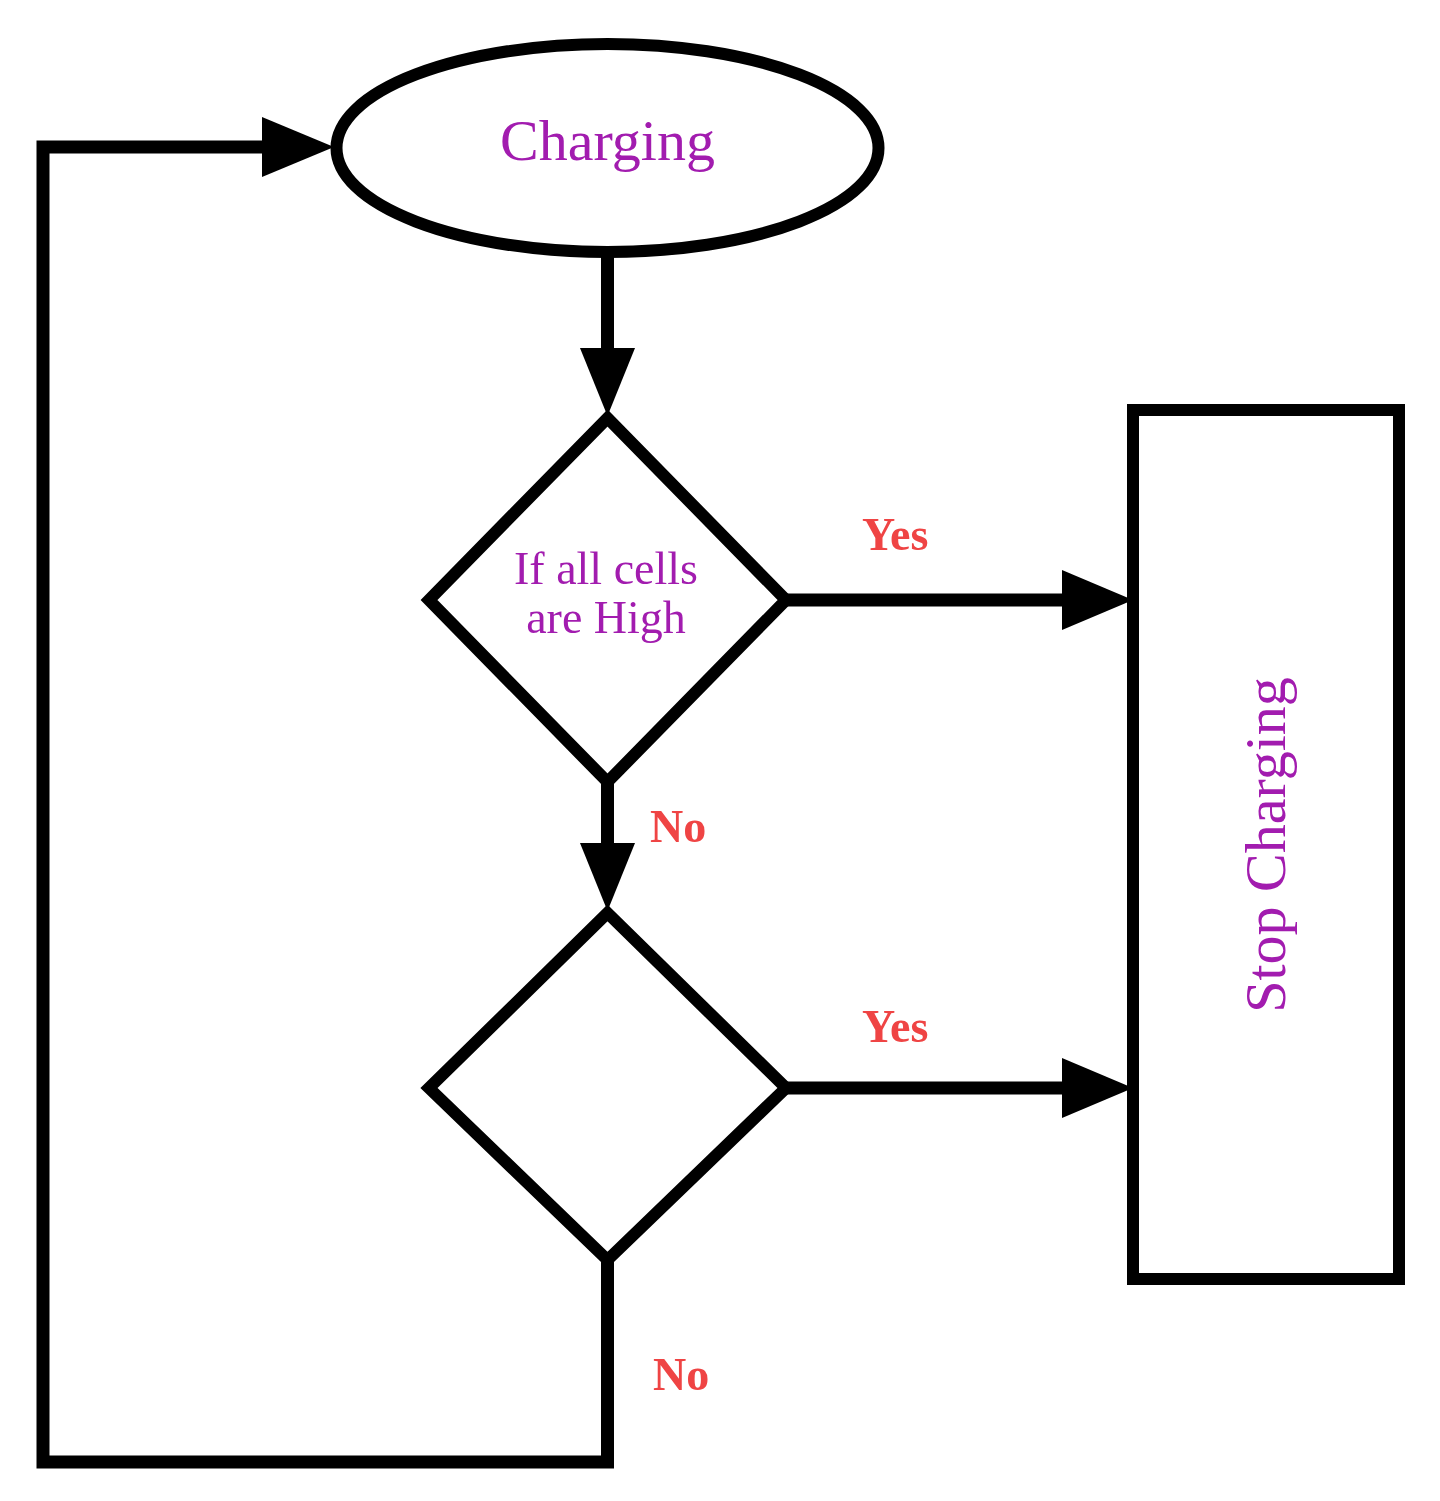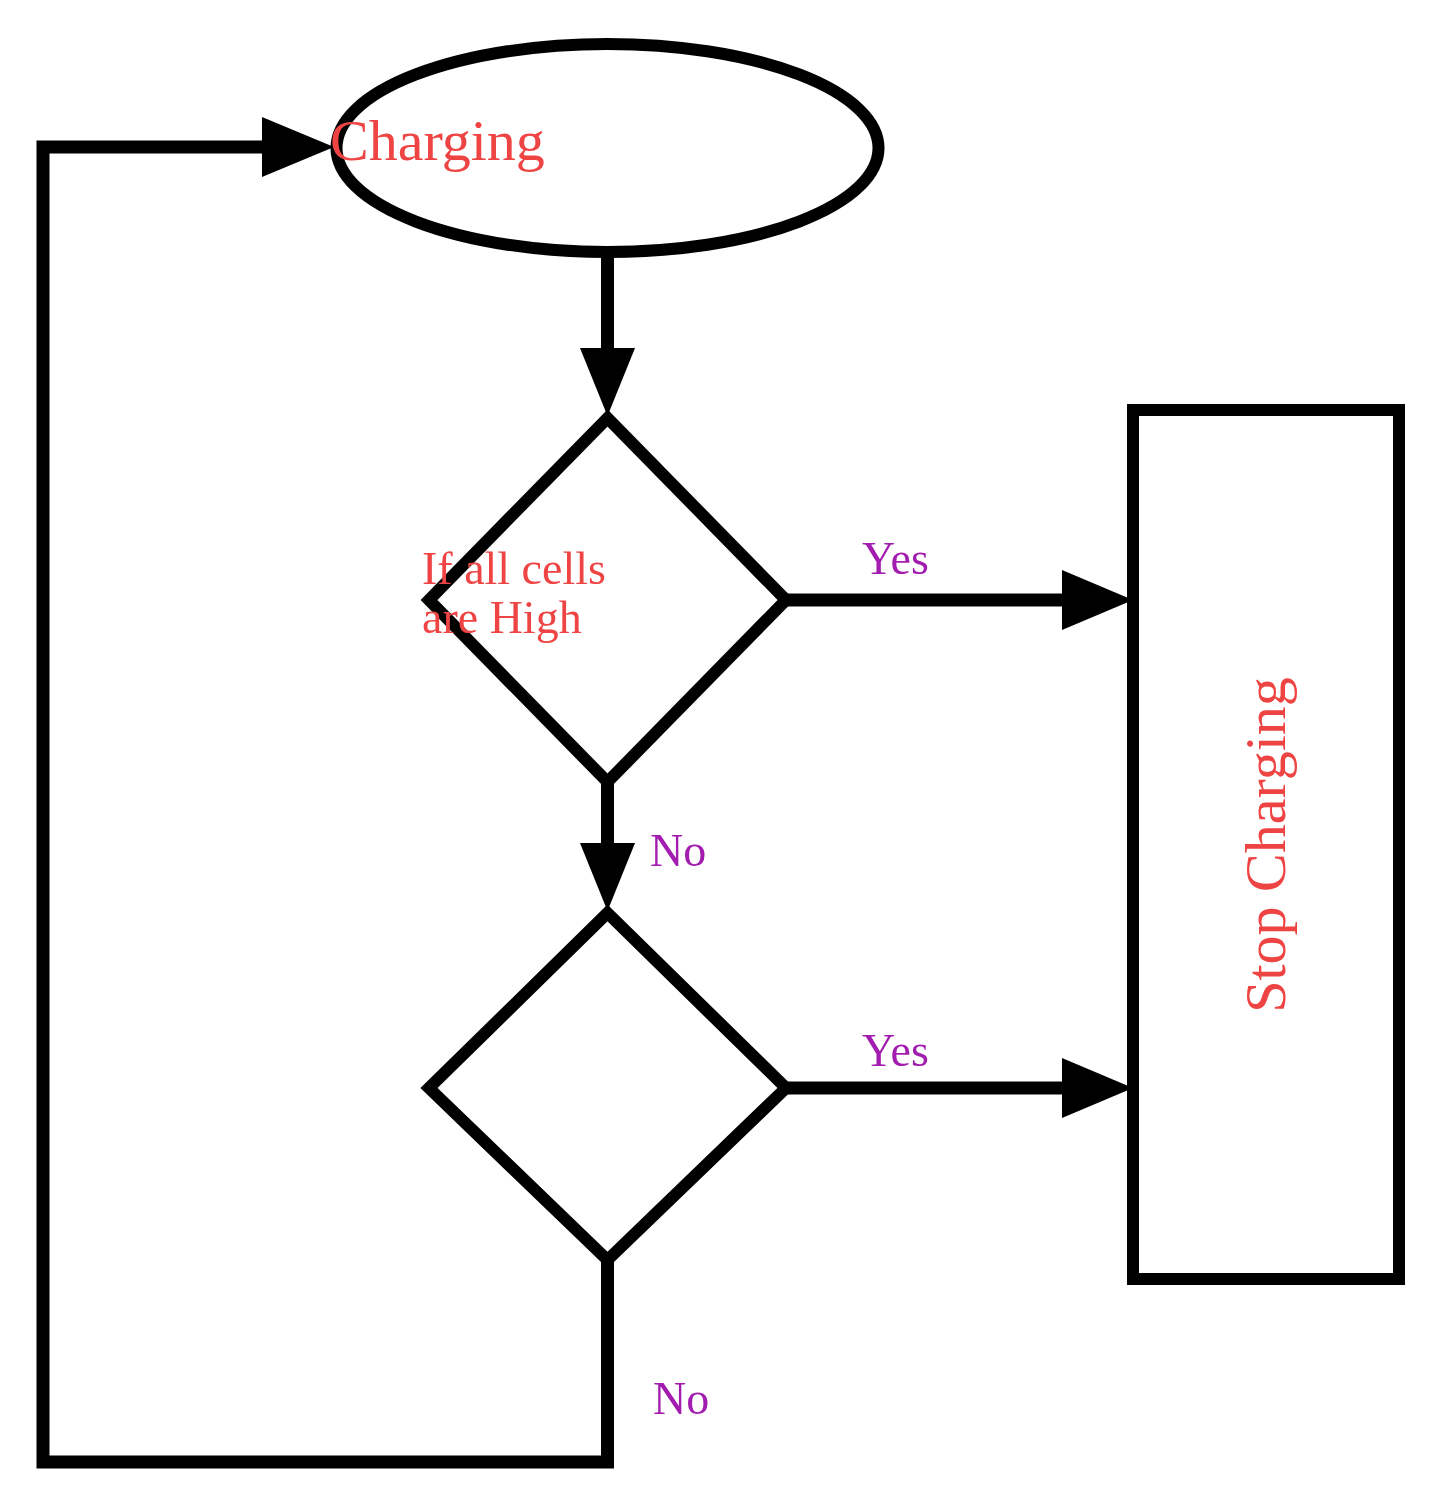--- a/index.html
+++ b/index.html
@@ -24,35 +24,35 @@
   #flow-svg {
     position: absolute;
     left: 0;
     top: 0;
     width: 1440px;
     height: 1501px;
     display: block;
   }
   .node-text {
     position: absolute;
+    text-align: center;
     line-height: 1.06;
     white-space: pre-line;
-    color: #ef4444;
+    color: #a21caf;
     font-family: "Liberation Serif", "DejaVu Serif", serif;
     font-weight: normal;
     user-select: none;
   }
   .edge-label {
     position: absolute;
-    color: #a21caf;
+    color: #ef4444;
     font-family: "Liberation Serif", "DejaVu Serif", serif;
-    font-weight: normal;
+    font-weight: bold;
     white-space: nowrap;
     user-select: none;
-    margin-top: 24px;
   }
   
   #ellipse-label {
     left: 330px;
     top: 110px;
     width: 555px;
     font-size: 58px;
   }
   #decision1-label {
     left: 422px;

